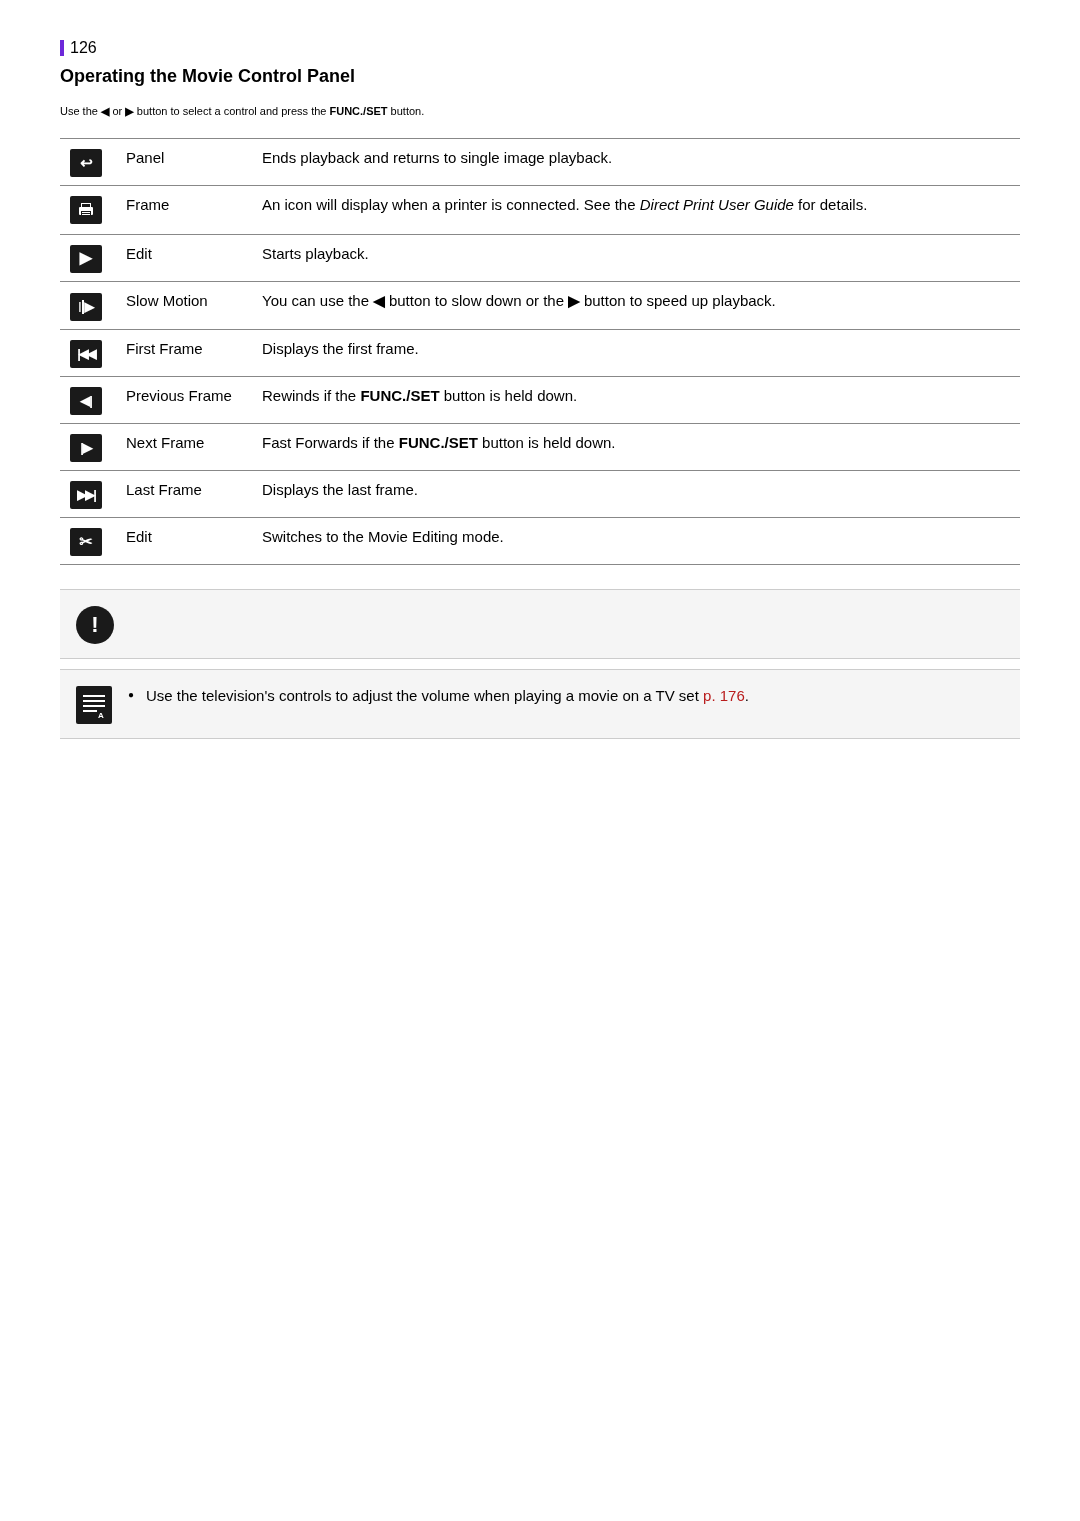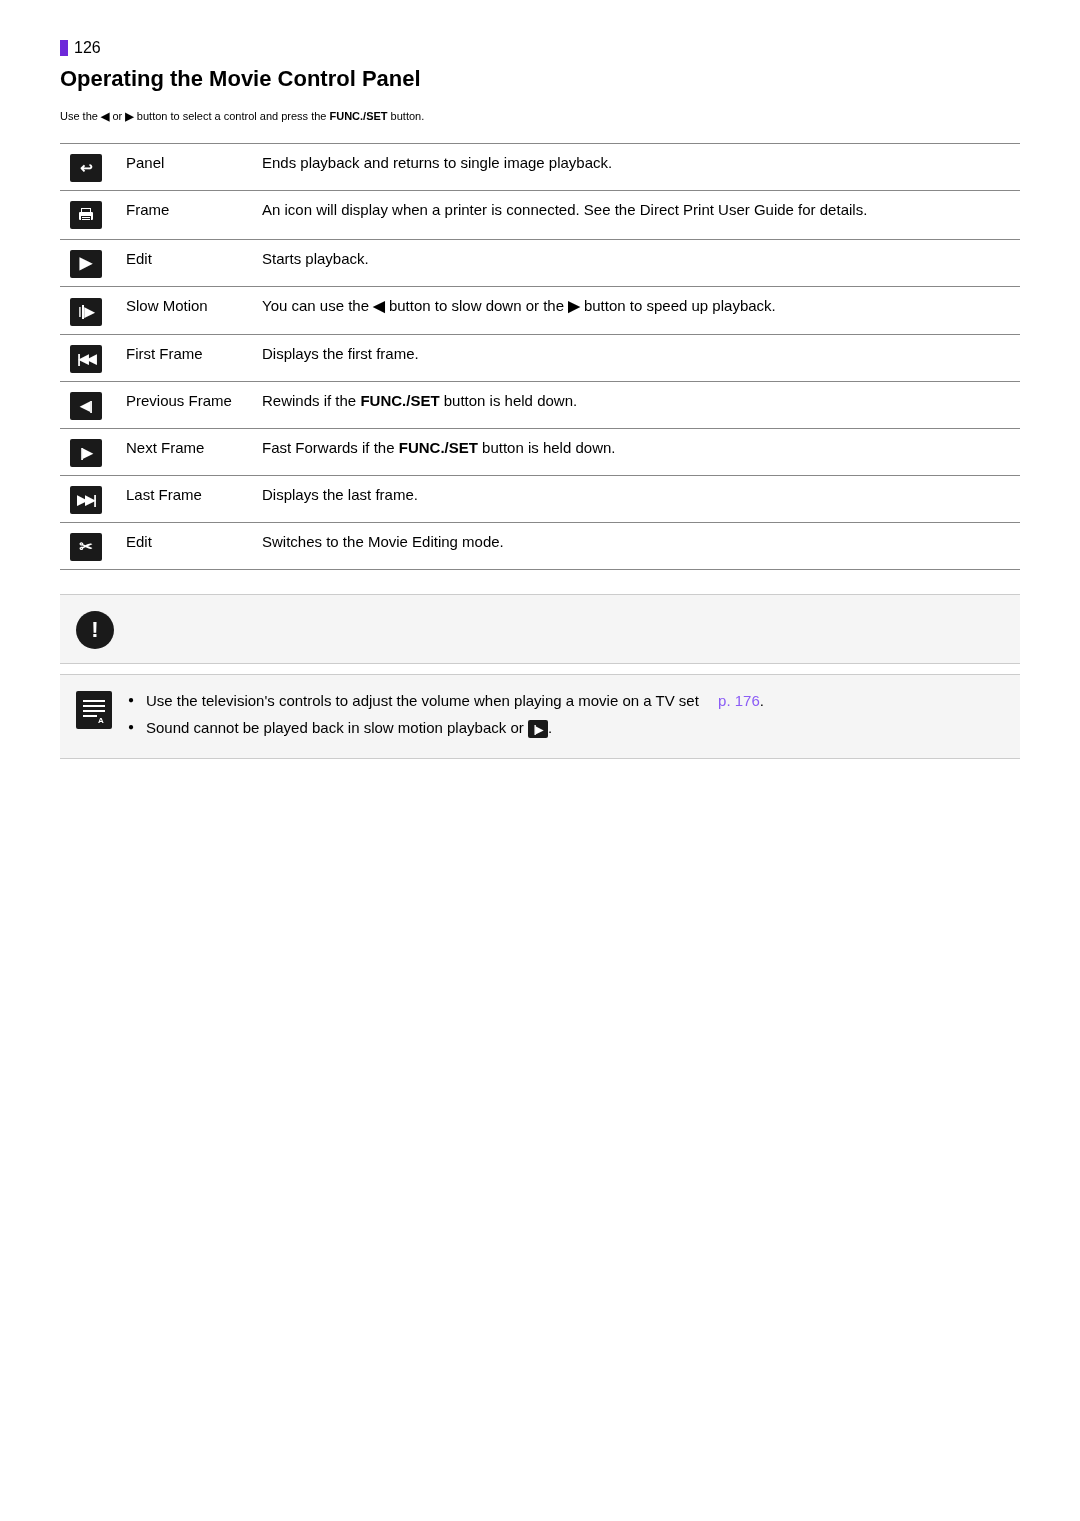--- a/index.html
+++ b/index.html
@@ -16,27 +16,27 @@
 
     .page-number {
       font-size: 16px;
       font-weight: normal;
       margin-bottom: 10px;
       display: flex;
       align-items: flex-end;
     }
 
     .page-number span {
-      border-left: 8px solid #6d28d9;
+      border-left: 4px solid #6d28d9;
       padding-left: 6px;
       line-height: 1;
     }
 
     h1.page-title {
-      font-size: 22px;
+      font-size: 18px;
       font-weight: bold;
       margin-bottom: 16px;
       margin-top: 4px;
     }
 
     .intro-text {
       font-size: 11px;
       line-height: 1.5;
       margin-bottom: 18px;
     }
@@ -160,29 +160,29 @@
 
     .note-content ul li::before {
       content: "●";
       position: absolute;
       left: 0;
       font-size: 10px;
       top: 3px;
     }
 
     .link-text {
-      color: #8b5cf6;
-      margin-left: 15px;
+      color: #b91c1c;
     }
 
     .bold {
       font-weight: bold;
     }
 
     .italic {
+      font-style: italic;
       text-align: right;
     }
 
     
     .arrow-left { font-weight: bold; }
     .arrow-right { font-weight: bold; }
   </style>
 </head>
 <body>
 
@@ -309,18 +309,15 @@
         <rect x="18" y="23" width="8" height="8" rx="1" fill="#1a1a1a"></rect>
         <text x="22" y="30" text-anchor="middle" fill="white" font-size="8" font-weight="bold" font-family="Arial">A</text>
       </svg>
     </div>
   </div>
   <div class="note-content">
     <ul>
       <li>
         Use the television's controls to adjust the volume when playing a movie on a TV set <span class="link-text">p. 176</span>.
       </li>
-      <li>
-        Sound cannot be played back in slow motion playback or <span class="icon-box" style="width:20px;height:18px;font-size:10px;letter-spacing:-1px;display:inline-flex;vertical-align:middle;">|▶</span>.
-      </li>
     </ul>
   </div>
 </div>
 
 </body></html>

